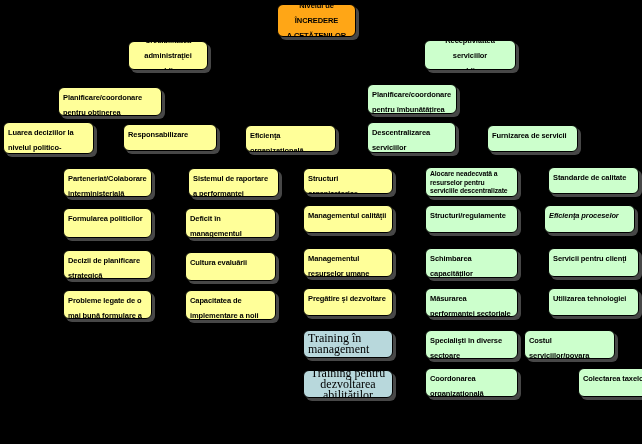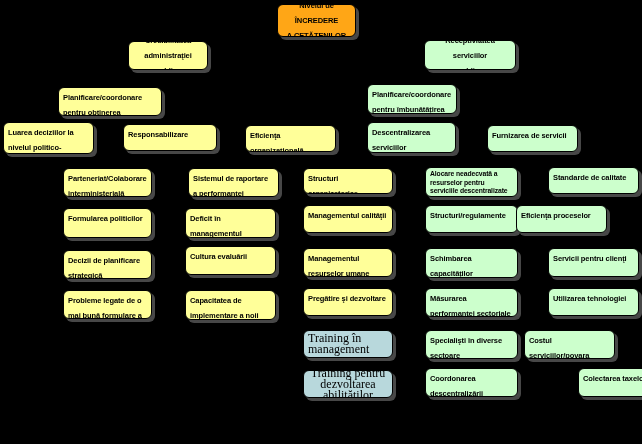--- a/index.html
+++ b/index.html
@@ -46,40 +46,40 @@
 serviciilor</div>
   <div class="box green" style="left:487px;top:125px;width:91px;height:27px;">Furnizarea de servicii</div>
 
   <div class="box yellow" style="left:63px;top:168px;width:89px;height:29px;">Parteneriat/Colaborare interministerială</div>
   <div class="box yellow" style="left:63px;top:208px;width:89px;height:30px;">Formularea politicilor</div>
   <div class="box yellow" style="left:63px;top:250px;width:89px;height:29px;">Decizii de planificare strategică</div>
   <div class="box yellow" style="left:63px;top:290px;width:89px;height:29px;">Probleme legate de o mai bună formulare a legislaţiei</div>
 
   <div class="box yellow" style="left:188px;top:168px;width:91px;height:29px;">Sistemul de raportare a performanţei</div>
   <div class="box yellow" style="left:185px;top:208px;width:91px;height:30px;">Deficit în managementul informaţiei</div>
-  <div class="box yellow" style="left:185px;top:246px;width:91px;height:29px;">Cultura evaluării</div>
+  <div class="box yellow" style="left:185px;top:252px;width:91px;height:29px;">Cultura evaluării</div>
   <div class="box yellow" style="left:185px;top:290px;width:91px;height:30px;">Capacitatea de implementare a noii legislaţii</div>
 
   <div class="box yellow" style="left:303px;top:168px;width:90px;height:26px;">Structuri organizatorice</div>
   <div class="box yellow" style="left:303px;top:205px;width:90px;height:28px;">Managementul calităţii</div>
   <div class="box yellow" style="left:303px;top:248px;width:90px;height:29px;">Managementul resurselor umane</div>
   <div class="box yellow" style="left:303px;top:288px;width:90px;height:28px;">Pregătire şi dezvoltare</div>
   <div class="box blue serif" style="left:303px;top:330px;width:90px;height:28px;">Training în
 management</div>
   <div class="box blue serif center" style="left:303px;top:370px;width:90px;height:28px;">Training pentru
 dezvoltarea abilităţilor</div>
 
   <div class="box green small" style="left:425px;top:167px;width:93px;height:30px;">Alocare neadecvată a resurselor pentru serviciile descentralizate</div>
   <div class="box green" style="left:425px;top:205px;width:93px;height:28px;">Structuri/regulamente</div>
   <div class="box green" style="left:425px;top:248px;width:93px;height:30px;">Schimbarea capacităţilor manageriale</div>
   <div class="box green" style="left:425px;top:288px;width:93px;height:29px;">Măsurarea performanţei sectoriale</div>
   <div class="box green" style="left:425px;top:330px;width:93px;height:29px;">Specialişti în diverse sectoare</div>
   <div class="box green" style="left:425px;top:368px;width:93px;height:29px;">Coordonarea
-descentralizării</div>
+organizaţională</div>
 
   <div class="box green" style="left:548px;top:167px;width:91px;height:27px;">Standarde de calitate</div>
-  <div class="box green" style="left:516px;top:205px;width:91px;height:28px;">Eficienţa proceselor</div>
+  <div class="box green" style="left:544px;top:205px;width:91px;height:28px;font-style:italic;">Eficienţa proceselor</div>
   <div class="box green" style="left:548px;top:248px;width:91px;height:29px;">Servicii pentru clienţi</div>
   <div class="box green" style="left:548px;top:288px;width:91px;height:28px;">Utilizarea tehnologiei</div>
   <div class="box green" style="left:524px;top:330px;width:91px;height:29px;">Costul serviciilor/povara acestora</div>
   <div class="box green" style="left:578px;top:368px;width:91px;height:29px;">Colectarea taxelor</div>
 
 </div>
 
 </body></html>

